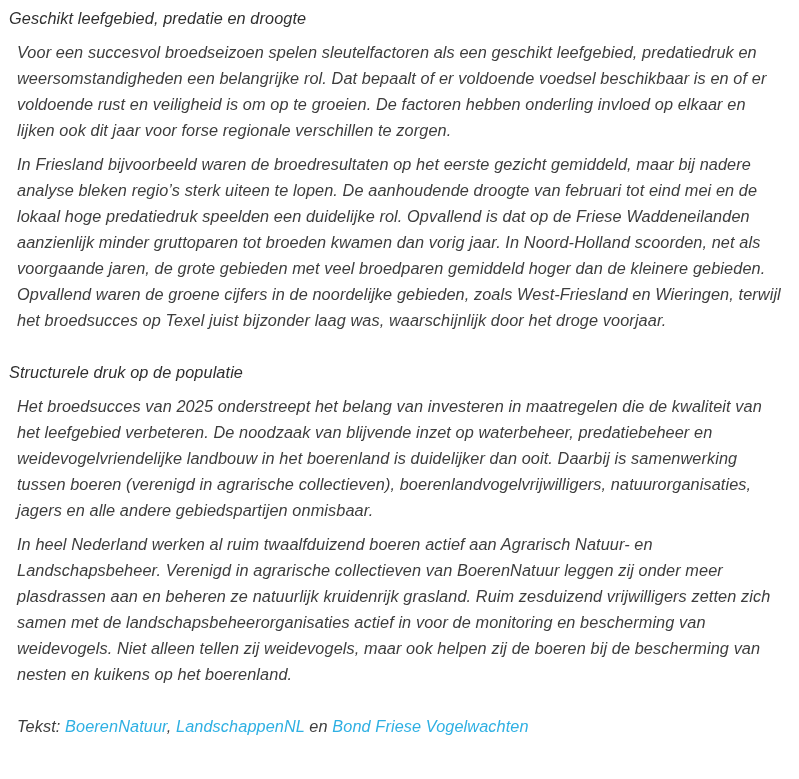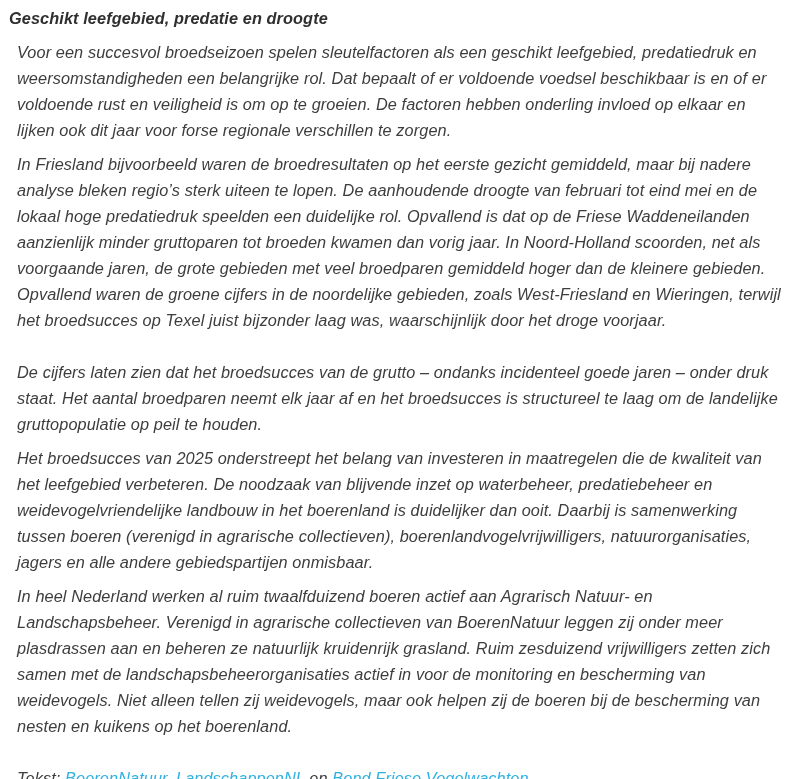--- a/index.html
+++ b/index.html
@@ -21,21 +21,21 @@
     font-style: italic;
     font-size: 16.3px;
     line-height: 26px;
     color: var(--text_color, #3d3d3d);
     letter-spacing: 0.1px;
   }
   .doc h3 {
     margin: 0;
     font-size: inherit;
     line-height: inherit;
-    font-weight: bold;
+    font-weight: normal;
     font-style: italic;
     color: var(--heading_color, #2f2f2f);
   }
   .doc p {
     margin: 8px;
   }
   .doc section {
     margin: 0 0 26px 0;
   }
   .credits a {
@@ -50,21 +50,21 @@
 <div class="page">
   <div class="doc">
 
     <section>
       <h3>Geschikt leefgebied, predatie en droogte</h3>
       <p>Voor een succesvol broedseizoen spelen sleutelfactoren als een geschikt leefgebied, predatiedruk en weersomstandigheden een belangrijke rol. Dat bepaalt of er voldoende voedsel beschikbaar is en of er voldoende rust en veiligheid is om op te groeien. De factoren hebben onderling invloed op elkaar en lijken ook dit jaar voor forse regionale verschillen te zorgen.</p>
       <p>In Friesland bijvoorbeeld waren de broedresultaten op het eerste gezicht gemiddeld, maar bij nadere analyse bleken regio’s sterk uiteen te lopen. De aanhoudende droogte van februari tot eind mei en de lokaal hoge predatiedruk speelden een duidelijke rol. Opvallend is dat op de Friese Waddeneilanden aanzienlijk minder gruttoparen tot broeden kwamen dan vorig jaar. In Noord-Holland scoorden, net als voorgaande jaren, de grote gebieden met veel broedparen gemiddeld hoger dan de kleinere gebieden. Opvallend waren de groene cijfers in de noordelijke gebieden, zoals West-Friesland en Wieringen, terwijl het broedsucces op Texel juist bijzonder laag was, waarschijnlijk door het droge voorjaar.</p>
     </section>
 
     <section>
-      <p>De cijfers laten zien dat het broedsucces van de grutto – ondanks incidenteel goede jaren – onder druk staat. Het aantal broedparen neemt elk jaar af en het broedsucces is structureel te laag om de landelijke gruttopopulatie op peil te houden.</p>
+      <h3>Structurele druk op de populatie</h3>
       <p>Het broedsucces van 2025 onderstreept het belang van investeren in maatregelen die de kwaliteit van het leefgebied verbeteren. De noodzaak van blijvende inzet op waterbeheer, predatiebeheer en weidevogelvriendelijke landbouw in het boerenland is duidelijker dan ooit. Daarbij is samenwerking tussen boeren (verenigd in agrarische collectieven), boerenlandvogelvrijwilligers, natuurorganisaties, jagers en alle andere gebiedspartijen onmisbaar.</p>
       <p>In heel Nederland werken al ruim twaalfduizend boeren actief aan Agrarisch Natuur- en Landschapsbeheer. Verenigd in agrarische collectieven van BoerenNatuur leggen zij onder meer plasdrassen aan en beheren ze natuurlijk kruidenrijk grasland. Ruim zesduizend vrijwilligers zetten zich samen met de landschapsbeheerorganisaties actief in voor de monitoring en bescherming van weidevogels. Niet alleen tellen zij weidevogels, maar ook helpen zij de boeren bij de bescherming van nesten en kuikens op het boerenland.</p>
     </section>
 
     <p class="credits"><span>Tekst: </span><a href="#">BoerenNatuur</a><span>, </span><a href="#">LandschappenNL</a><span> en </span><a href="#">Bond Friese Vogelwachten</a></p>
 
   </div>
 </div>
 
 </body></html>

